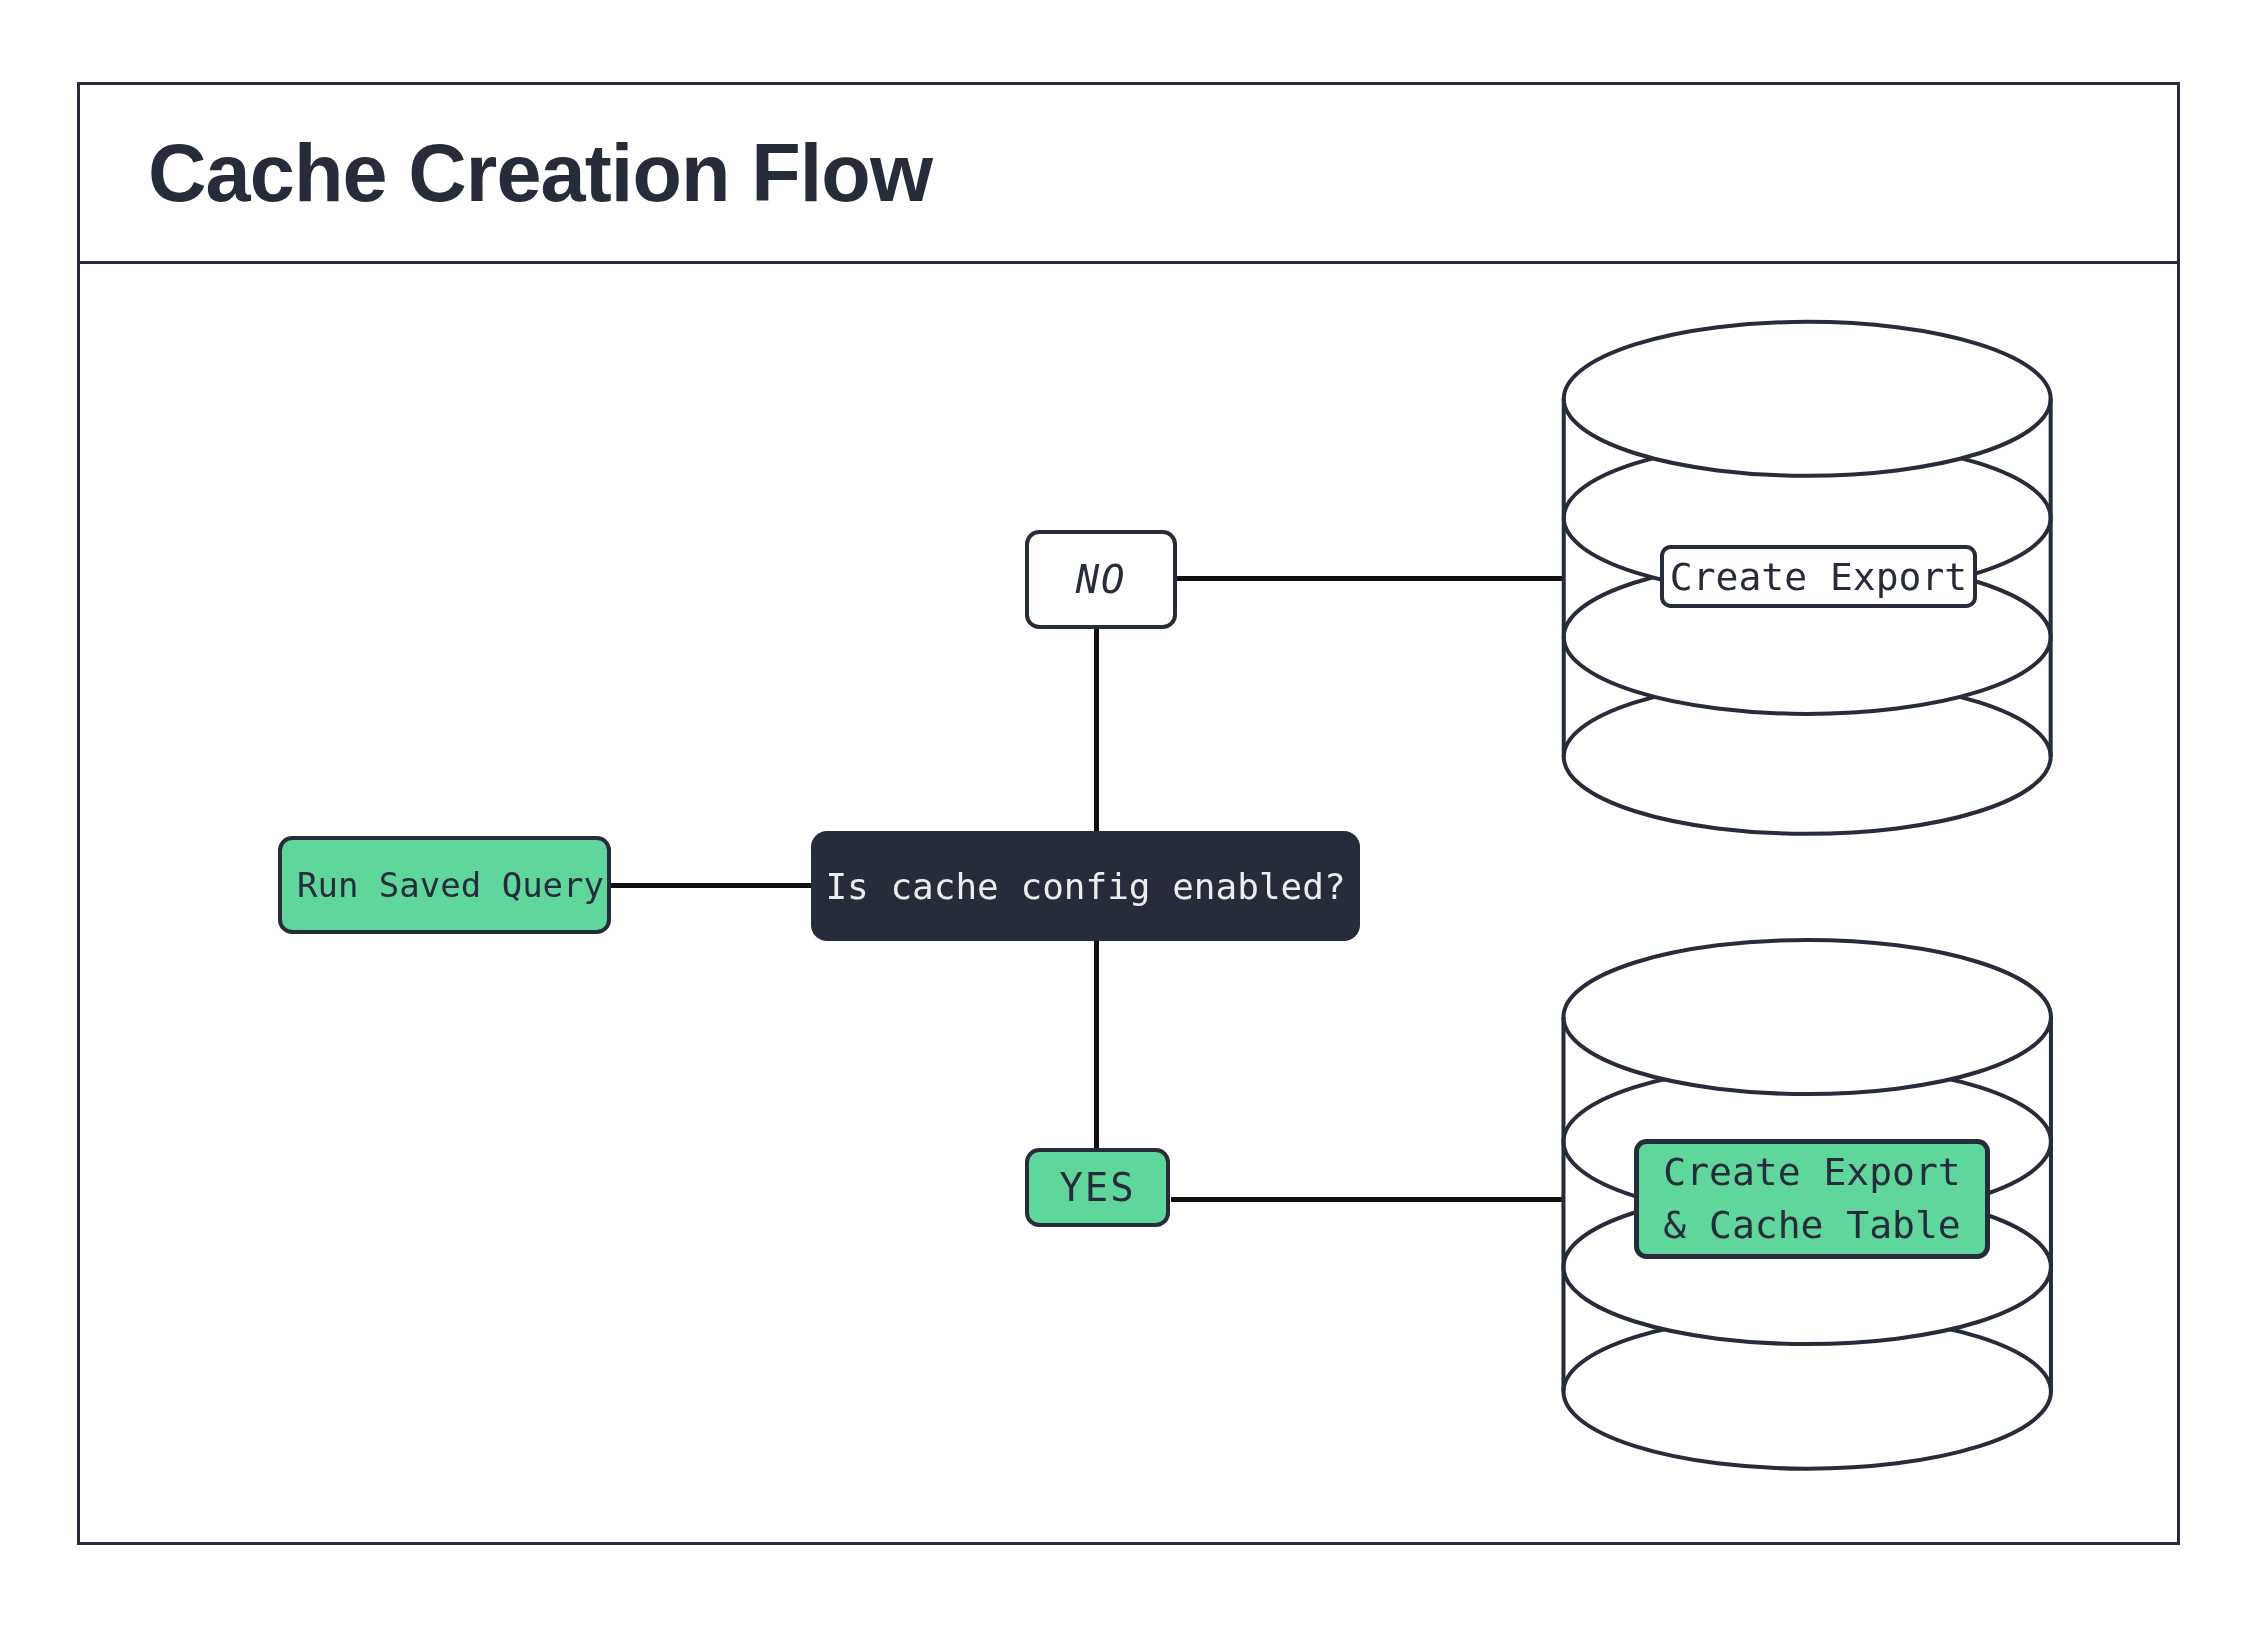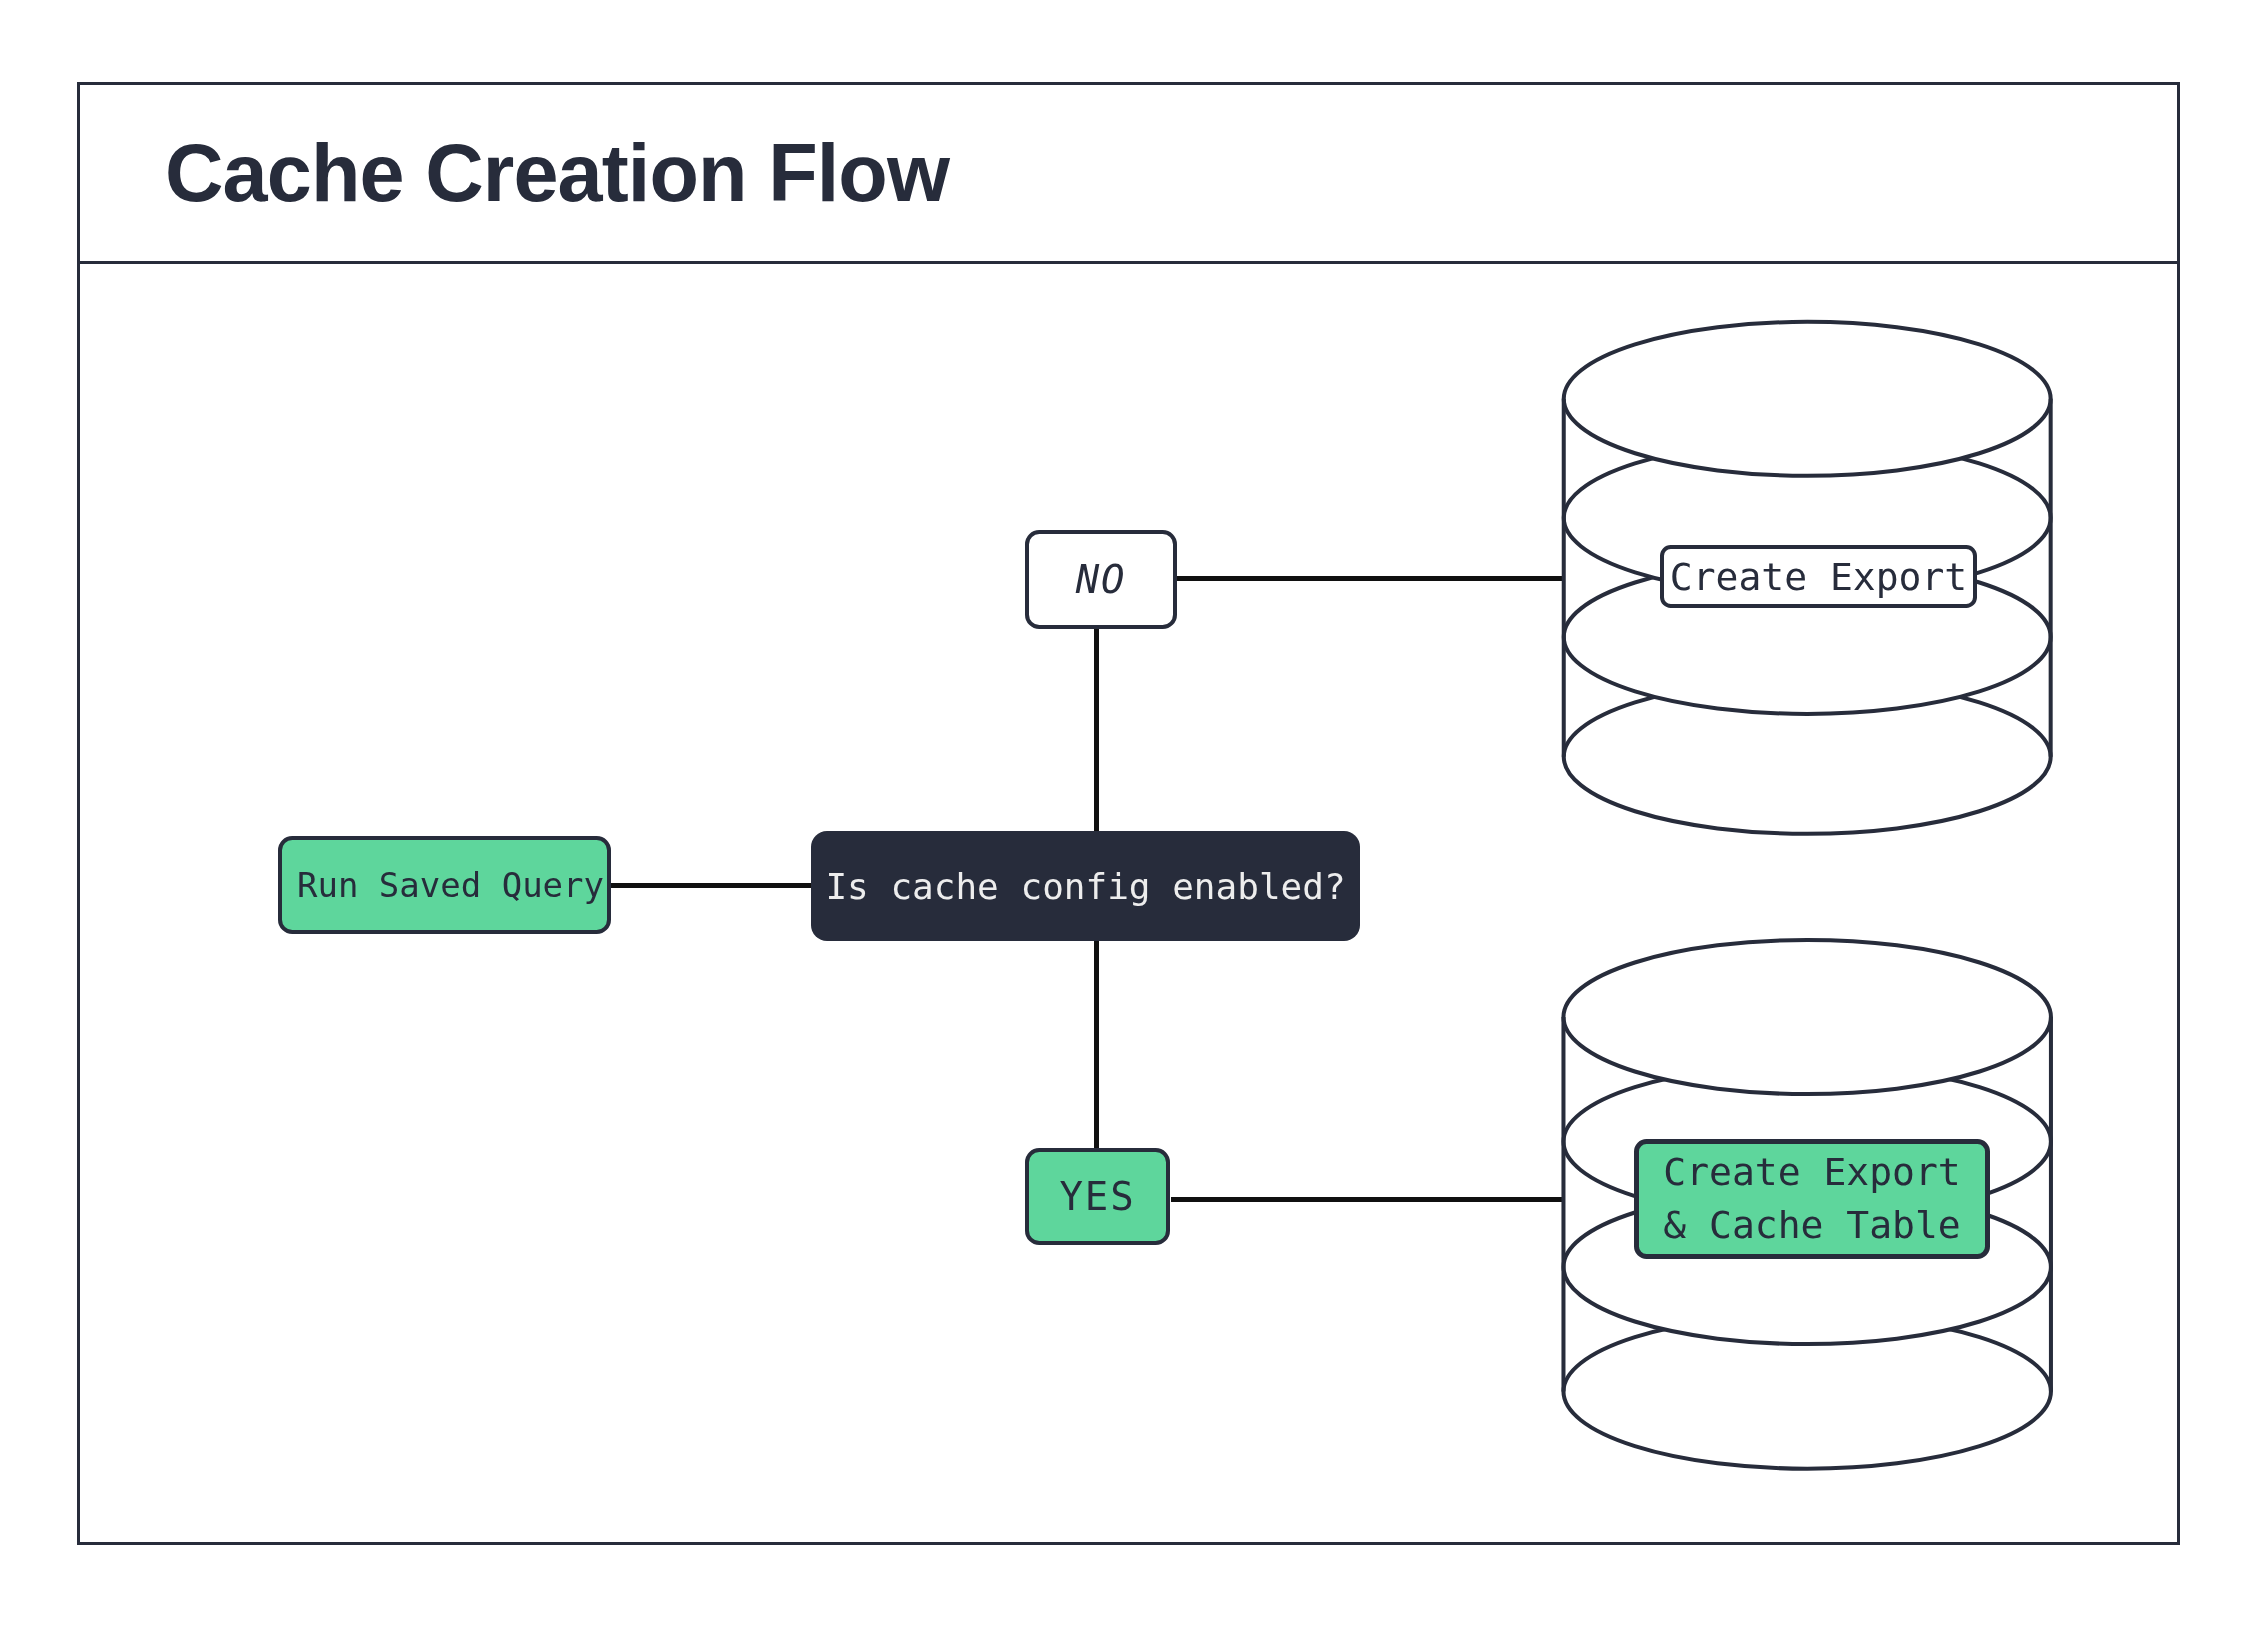--- a/index.html
+++ b/index.html
@@ -31,21 +31,21 @@
     top: 0;
     width: 100%;
     height: 179px;
     border-bottom: 3.6px solid #272c3b;
     box-sizing: border-box;
     display: flex;
     align-items: center;
   }
   .title-bar h1 {
     margin: 0;
-    padding-left: 85px;
+    padding-left: 68px;
     font-size: 81px;
     font-weight: 700;
     letter-spacing: -0.9px;
     color: #272c3b;
     font-family: "Liberation Sans", sans-serif;
   }
   .mono {
     font-family: "DejaVu Sans Mono", "Liberation Mono", monospace;
   }
   
@@ -82,21 +82,21 @@
     left: 1025px; top: 530px; width: 152px; height: 99px;
     background: #ffffff;
     border: 4.5px solid #272c3b;
     border-radius: 14.3px;
     color: #272c3b;
     font-size: 39px;
     letter-spacing: 1.8px;
     font-style: italic;
   }
   .node-yes {
-    left: 1025px; top: 1148px; width: 145px; height: 97px;
+    left: 1025px; top: 1148px; width: 145px; height: 79px;
     background: #5ed69c;
     border: 4.5px solid #272c3b;
     border-radius: 14.3px;
     color: #272c3b;
     font-size: 39px;
     letter-spacing: 1.8px;
   }
   .node-result-no {
     left: 1660px; top: 545px; width: 317px; height: 63px;
     background: #ffffff;

